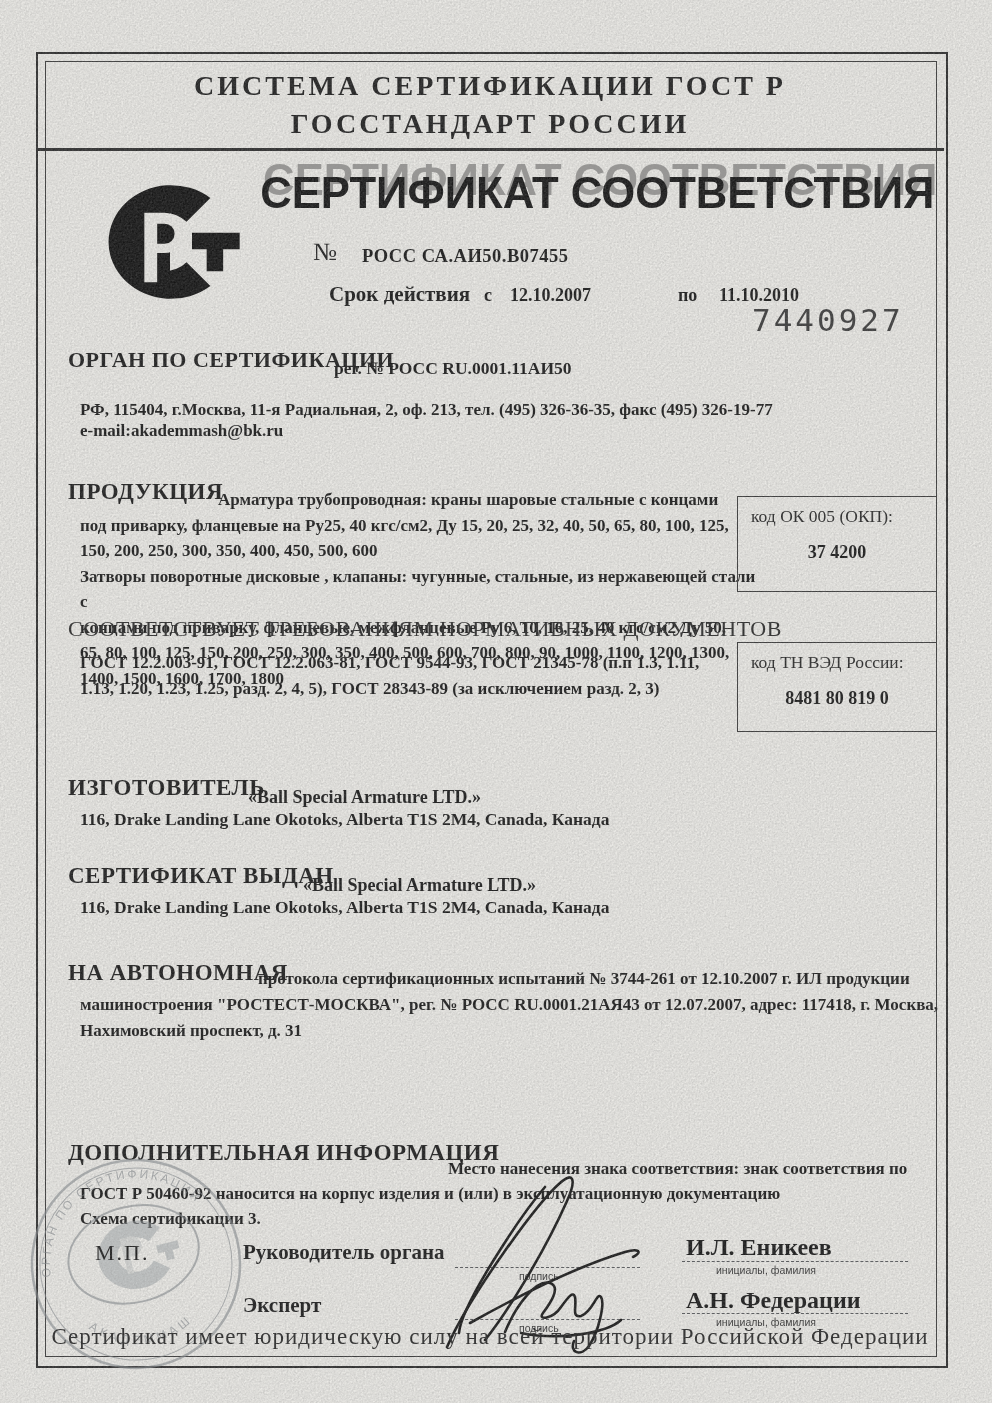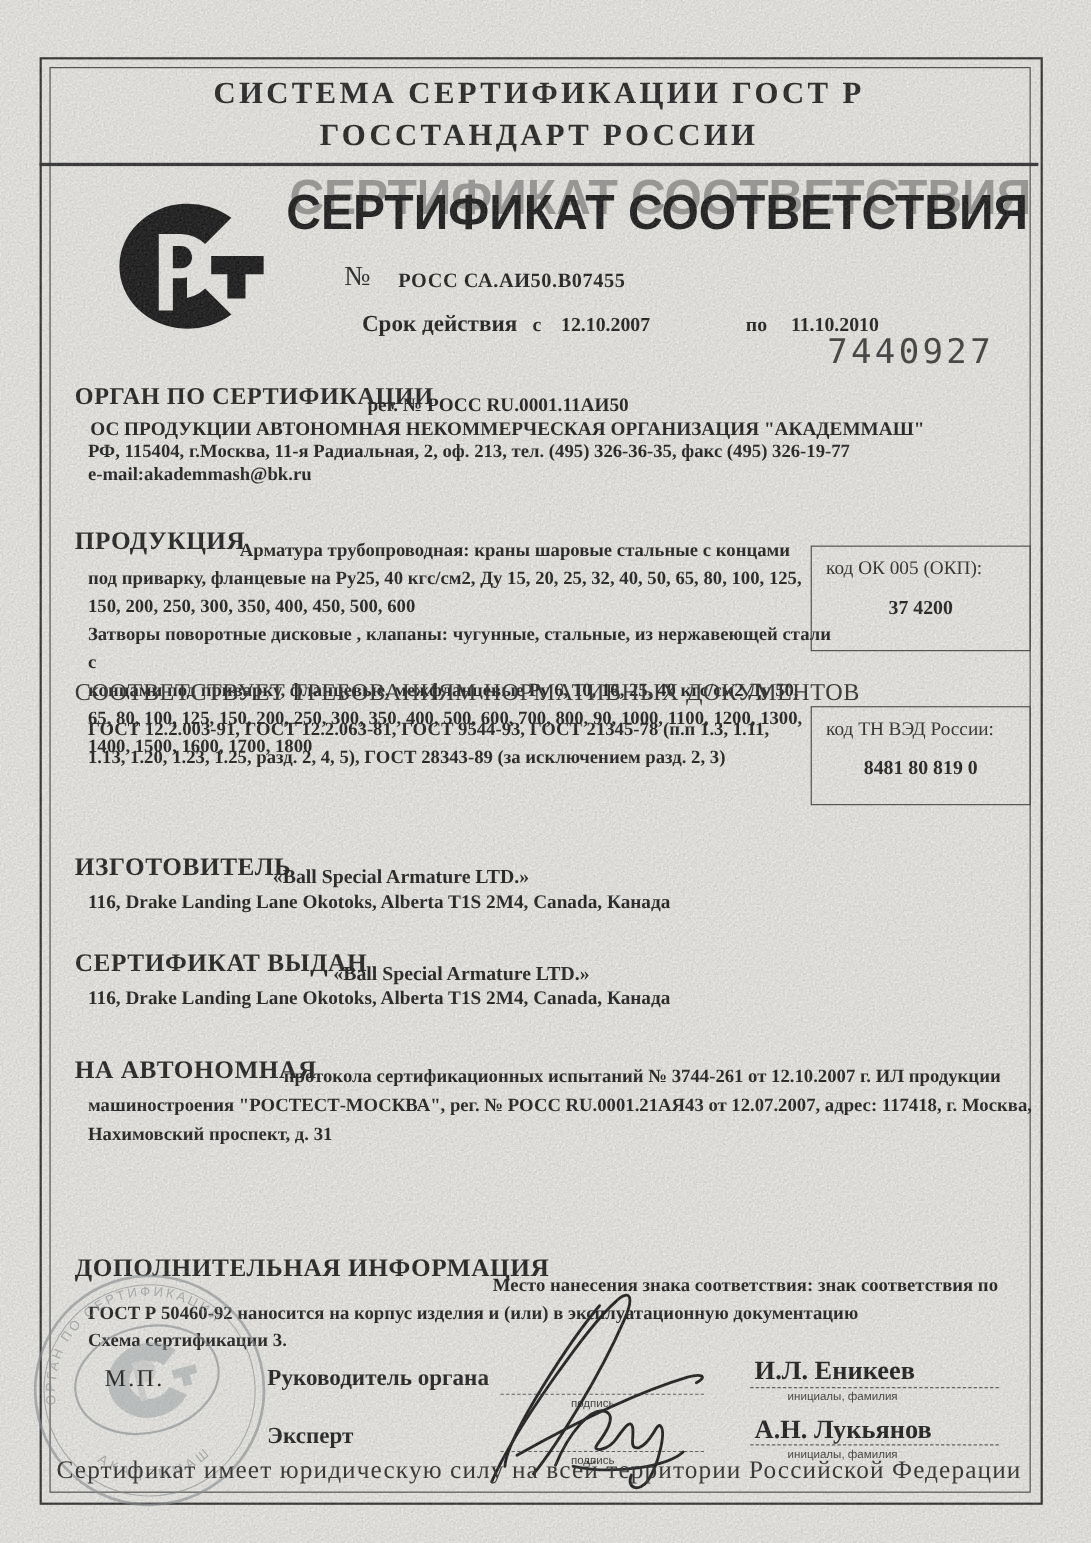--- a/index.html
+++ b/index.html
@@ -95,21 +95,20 @@
   <div class="abs val-label">Срок действия</div>
   <div class="abs val-c">с</div>
   <div class="abs val-from">12.10.2007</div>
   <div class="abs val-po">по</div>
   <div class="abs val-to">11.10.2010</div>
 
   <div class="abs blank-num">7440927</div>
 
   <div class="abs h-sec organ-h">ОРГАН ПО СЕРТИФИКАЦИИ</div>
   <div class="abs organ-reg">рег. № РОСС RU.0001.11АИ50</div>
-  <div class="abs organ-org">ОС ПРОДУКЦИИ АВТОНОМНАЯ НЕКОММЕРЧЕСКАЯ ОРГАНИЗАЦИЯ "АКАДЕММАШ"</div>
   <div class="abs organ-addr">РФ, 115404, г.Москва, 11-я Радиальная, 2, оф. 213, тел. (495) 326-36-35, факс (495) 326-19-77</div>
   <div class="abs organ-mail">e-mail:akademmash@bk.ru</div>
 
   <div class="abs h-sec prod-h">ПРОДУКЦИЯ</div>
   <div class="abs b-txt prod-t">Арматура трубопроводная: краны шаровые стальные с концами
 под приварку, фланцевые на Ру25, 40 кгс/см2, Ду 15, 20, 25, 32, 40, 50, 65, 80, 100, 125,
 150, 200, 250, 300, 350, 400, 450, 500, 600
 Затворы поворотные дисковые , клапаны: чугунные, стальные, из нержавеющей стали с
 концами под приварку, фланцевые, межфланцевые Ру 6, 10, 16, 25, 40 кгс/см2 Ду 50,
 65, 80, 100, 125, 150, 200, 250, 300, 350, 400, 500, 600, 700, 800, 90, 1000, 1100, 1200, 1300,
@@ -168,21 +167,21 @@
   <div class="abs sig-row-label r1-label">Руководитель органа</div>
   <div class="abs sig-line s-line1"></div>
   <div class="abs sub-label sub1">подпись</div>
   <div class="abs sig-name name1">И.Л. Еникеев</div>
   <div class="abs sig-line n-line1"></div>
   <div class="abs sub-label nsub1">инициалы, фамилия</div>
 
   <div class="abs sig-row-label r2-label">Эксперт</div>
   <div class="abs sig-line s-line2"></div>
   <div class="abs sub-label sub2">подпись</div>
-  <div class="abs sig-name name2">А.Н. Лукьянов</div>
+  <div class="abs sig-name name2">А.Н. Федерации</div>
   <div class="abs sig-line n-line2"></div>
   <div class="abs sub-label nsub2">инициалы, фамилия</div>
 
   <svg class="abs sig-ink" viewBox="0 0 240 205">
     <g fill="none" stroke="#1b1b1b" stroke-width="2.6" stroke-linecap="round">
       <path d="M 22,192 C 45,140 112,48 135,28 C 148,16 152,24 142,46 C 120,96 82,158 60,185"></path>
       <path d="M 34,178 C 36,150 96,60 120,32"></path>
       <path d="M 45,168 C 95,140 150,112 200,97 C 214,93 218,97 208,102"></path>
       <path d="M 80,177 C 92,148 112,124 125,128 C 137,132 124,150 118,158 C 112,166 128,164 136,152 C 144,141 148,136 150,142 C 152,151 146,163 156,161 C 168,157 172,136 176,142 C 180,148 174,176 164,191 C 156,202 144,198 149,186"></path>
       <path d="M 96,178 C 134,186 182,178 196,165"></path>

